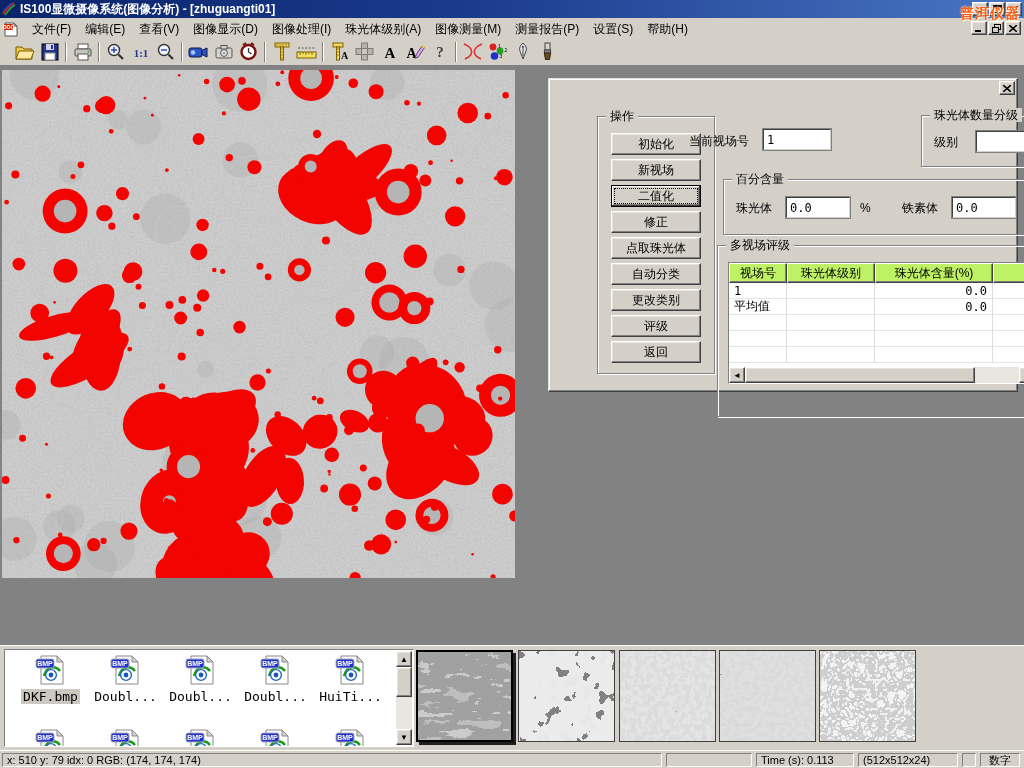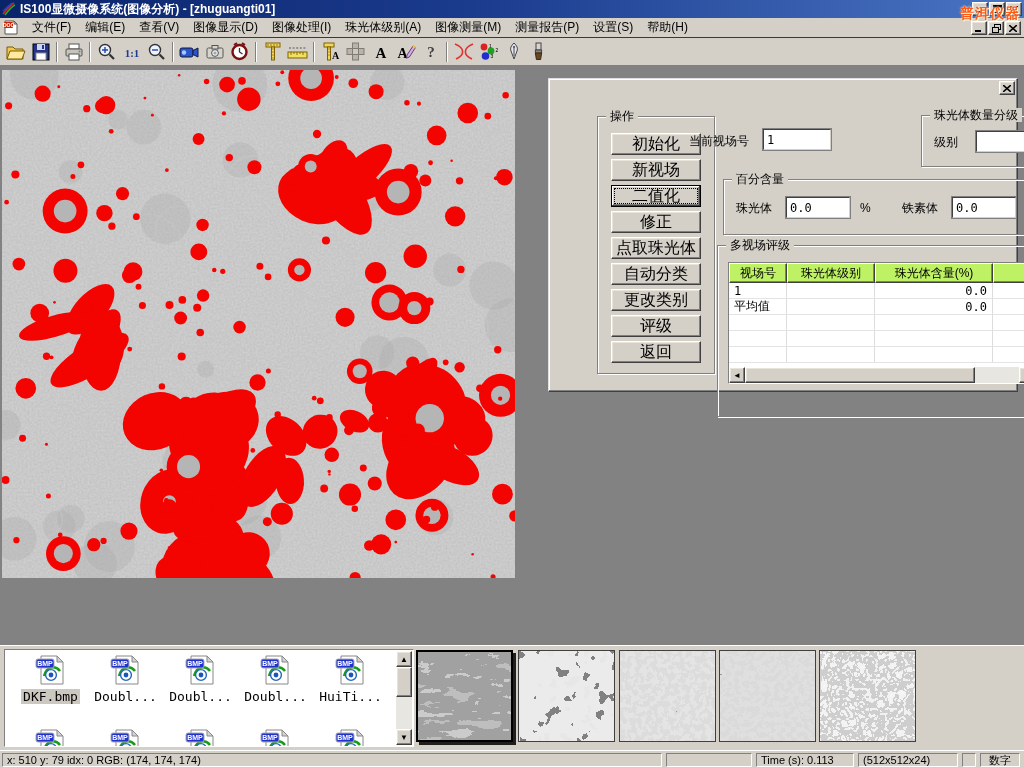--- a/index.html
+++ b/index.html
@@ -15,40 +15,40 @@
   .group > .legend { position:absolute; top:-8px; left:8px; background:#d4d0c8; padding:0 4px; line-height:14px; }
 
   
   .titlebar { left:0; top:0; width:1024px; height:18px; background:linear-gradient(90deg,#0a246a 0%,#1a3a8c 45%,#4a76c4 100%); display:flex; align-items:center; color:#fff; font-weight:bold; }
   .titlebar .app-icon { margin:0 4px 0 2px; display:flex; }
   .win-btns { position:absolute; right:2px; top:2px; display:flex; gap:1px; }
   .wbtn { width:16px; height:14px; display:flex; align-items:center; justify-content:center; }
   .watermark { right:4px; top:5px; color:#ff5a14; font-weight:bold; font-size:14px; text-shadow:0 0 2px #fff,1px 1px 0 #ffd; z-index:50; letter-spacing:1px; }
 
   
-  .menubar { left:0; top:18px; width:1024px; height:24px; background:#d4d0c8; display:flex; align-items:center; border-bottom:5px solid #4c1d95; }
+  .menubar { left:0; top:18px; width:1024px; height:24px; background:#d4d0c8; display:flex; align-items:center; border-bottom:1px solid #4c1d95; }
   .menubar .doc-icon { margin:0 6px 0 3px; display:flex; }
   .menu-item { padding:2px 7px; white-space:nowrap; }
   .mdi-btns { position:absolute; right:3px; top:21px; display:flex; gap:1px; }
 
   
-  .toolbar { left:0; top:38px; width:1024px; height:28px; background:#d4d0c8; display:flex; align-items:center; border-bottom:1px solid #808080; padding-left:3px; }
+  .toolbar { left:0; top:38px; width:1024px; height:28px; background:#d4d0c8; display:flex; align-items:center; border-bottom:1px solid #808080; padding-left:12px; }
   .tbtn { width:25px; height:24px; display:flex; align-items:center; justify-content:center; }
   .tsep { width:2px; height:20px; margin:0 3px; border-left:1px solid #808080; border-right:1px solid #fff; }
 
   
   .workspace { left:0; top:66px; width:1024px; height:579px; background:#828282; }
   .image-view { left:2px; top:4px; width:513px; height:508px; background:#b5b5b5; }
   .image-view svg { display:block; width:100%; height:100%; }
 
   
   .dialog { left:548px; top:12px; width:470px; height:314px; background:#d4d0c8; border:1px solid; border-color:#dfdfdf #404040 #404040 #dfdfdf; box-shadow:inset -1px -1px 0 #808080, inset 1px 1px 0 #fff; }
   .dlg-title { position:absolute; left:3px; top:3px; right:3px; height:18px; background:linear-gradient(90deg,#0a246a 0%,#2a4a9c 55%,#4a76c4 100%); color:#fff; font-weight:bold; display:flex; align-items:center; padding-left:4px; }
   .dlg-close { position:absolute; right:2px; top:2px; width:16px; height:14px; font-weight:bold; font-size:10px; display:flex; align-items:center; justify-content:center; color:#000; }
-  .dbtn { position:absolute; left:13px; width:90px; height:22px; display:flex; align-items:center; justify-content:center; font-size:16px; }
+  .dbtn { position:absolute; left:13px; width:90px; height:22px; display:flex; align-items:center; justify-content:center; font-size:12px; }
   .dbtn.focused { border:1px solid #000; box-shadow:inset -1px -1px 0 #404040, inset 1px 1px 0 #fff, inset -2px -2px 0 #808080; outline:1px dotted #000; outline-offset:-4px; }
   .dlg-label { position:absolute; white-space:nowrap; }
   .dlg-input { position:absolute; height:21px; font:12px "DejaVu Sans Mono",monospace; padding:2px 3px; }
 
   
   .tbl { position:absolute; left:10px; top:16px; width:308px; height:122px; background:#fff; border:1px solid; border-color:#808080 #fff #fff #808080; overflow:hidden; }
   .tbl-head { display:flex; height:20px; }
   .th { flex:none; background:#bef264; border:1px solid; border-color:#fff #404040 #404040 #fff; box-shadow:inset -1px -1px 0 #808080; display:flex; align-items:center; justify-content:center; white-space:nowrap; overflow:hidden; }
   .tr { display:flex; height:16px; }
   .td { flex:none; border-right:1px solid #ddd; border-bottom:1px solid #e4e4e4; font:12px "DejaVu Sans Mono",monospace; padding:0 5px; white-space:nowrap; overflow:hidden; display:flex; align-items:center; }

